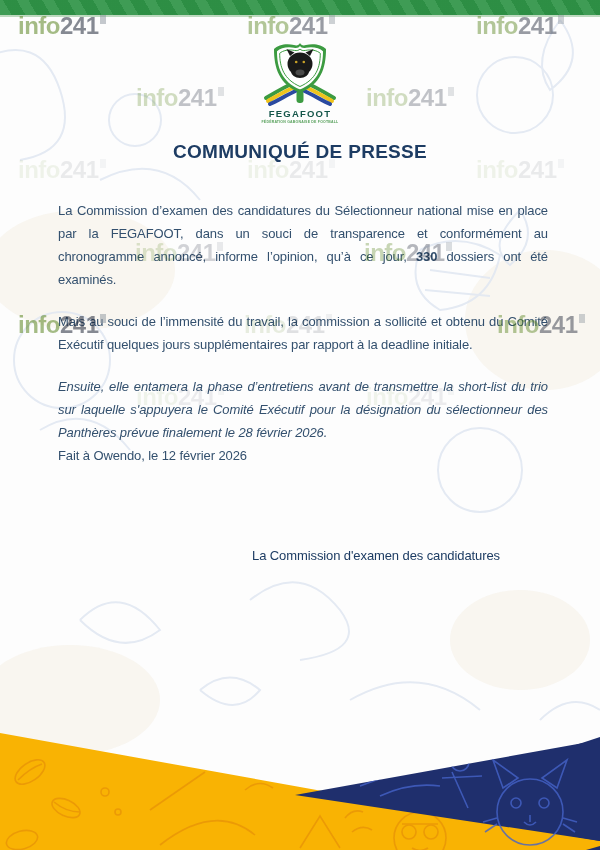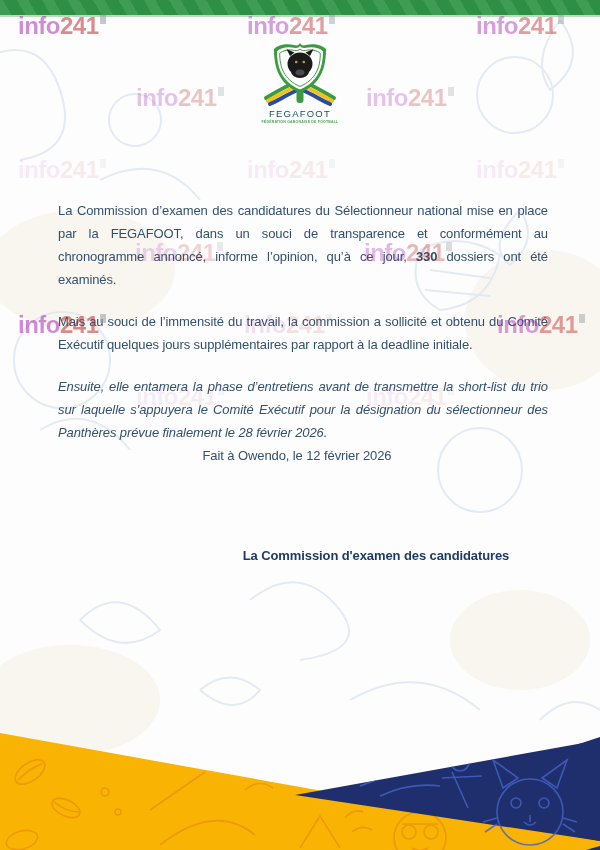--- a/index.html
+++ b/index.html
@@ -28,50 +28,50 @@
     background:#bdd9bf;
   }
   
   .bg-doodles{position:absolute;left:0;top:0;z-index:1;}
   
   .wm-layer{position:absolute;left:0;top:0;width:600px;height:850px;z-index:6;pointer-events:none;}
   .wm{
     position:absolute;font-weight:bold;font-size:24px;line-height:1;
     letter-spacing:-0.5px;white-space:nowrap;
   }
-  .wm .wm-info{color:#a21caf;text-align:center;}
-  .wm .wm-241{color:#b91c1c;}
+  .wm .wm-info{color:#4d7c0f;text-align:center;}
+  .wm .wm-241{color:#0f172a;}
   .wm .wm-sup{display:inline-block;width:6px;height:9px;background:#8d959e;margin-left:1px;vertical-align:10px;}
   
   .logo{position:absolute;left:260px;top:42px;width:80px;text-align:center;z-index:4;}
   .logo svg{display:block;margin:0 auto;}
   .logo .wordmark{
-    margin-top:2px;font-size:9.5px;font-weight:normal;letter-spacing:1.2px;
+    margin-top:2px;font-size:9.5px;font-weight:bold;letter-spacing:1.2px;
     color:var(--fega);
   }
   .logo .tagline{
     margin-top:1px;font-size:3.5px;letter-spacing:.2px;color:#57a05b;font-weight:bold;
   }
   
   .doc-title{
     position:absolute;left:0;top:141px;width:600px;text-align:center;z-index:4;
     font-size:19px;font-weight:bold;letter-spacing:.3px;color:var(--title);
   }
   
   .content{
     position:absolute;left:58px;top:199px;width:490px;z-index:4;
     color:var(--ink);font-size:13px;line-height:23px;letter-spacing:-0.1px;
   }
   .content p{margin:0 0 19px 0;text-align:justify;}
   .content p.no-gap{margin-bottom:0;font-style:italic;}
   .content b{font-weight:bold;}
-  .date-line{text-align:center;padding-right:12px;color:var(--ink);}
+  .date-line{text-align:left;padding-right:12px;color:var(--ink);}
   .signature{
     position:absolute;left:152px;right:0;top:548px;z-index:4;text-align:center;
-    font-size:13px;font-weight:bold;color:var(--title);letter-spacing:-0.1px;
+    font-size:13px;font-weight:normal;color:var(--title);letter-spacing:-0.1px;
   }
   
   .footer-svg{position:absolute;left:0;top:0;z-index:5;pointer-events:none;}
 </style>
 </head>
 <body>
 
 <div class="page">
 
   <svg class="bg-doodles" width="600" height="850" viewBox="0 0 600 850">
@@ -131,20 +131,21 @@
 
       <g>
         <rect x="36.5" y="49" width="7" height="12" rx="3" fill="#3c9b41"></rect>
         <circle cx="40" cy="50" r="2.6" fill="#3c9b41"></circle>
       </g>
     </svg>
     <div class="wordmark">FEGAFOOT</div>
     <div class="tagline">FÉDÉRATION GABONAISE DE FOOTBALL</div>
   </div>
 
+  <div class="doc-title">COMMUNIQUÉ DE PRESSE</div>
 
   <div class="content">
     <p><span>La Commission d’examen des candidatures du Sélectionneur national mise en place par la FEGAFOOT, dans un souci de transparence et conformément au chronogramme annoncé, informe l’opinion, qu’à ce jour, </span><b>330</b><span> dossiers ont été examinés.</span></p>
     <p>Mais au souci de l’immensité du travail, la commission a sollicité et obtenu du Comité Exécutif quelques jours supplémentaires par rapport à la deadline initiale.</p>
     <p class="no-gap">Ensuite, elle entamera la phase d’entretiens avant de transmettre la short-list du trio sur laquelle s'appuyera le Comité Exécutif pour la désignation du sélectionneur des Panthères prévue finalement le 28 février 2026.</p>
     <div class="date-line">Fait à Owendo, le 12 février 2026</div>
   </div>
 
   <div class="signature">La Commission d'examen des candidatures</div>
 

